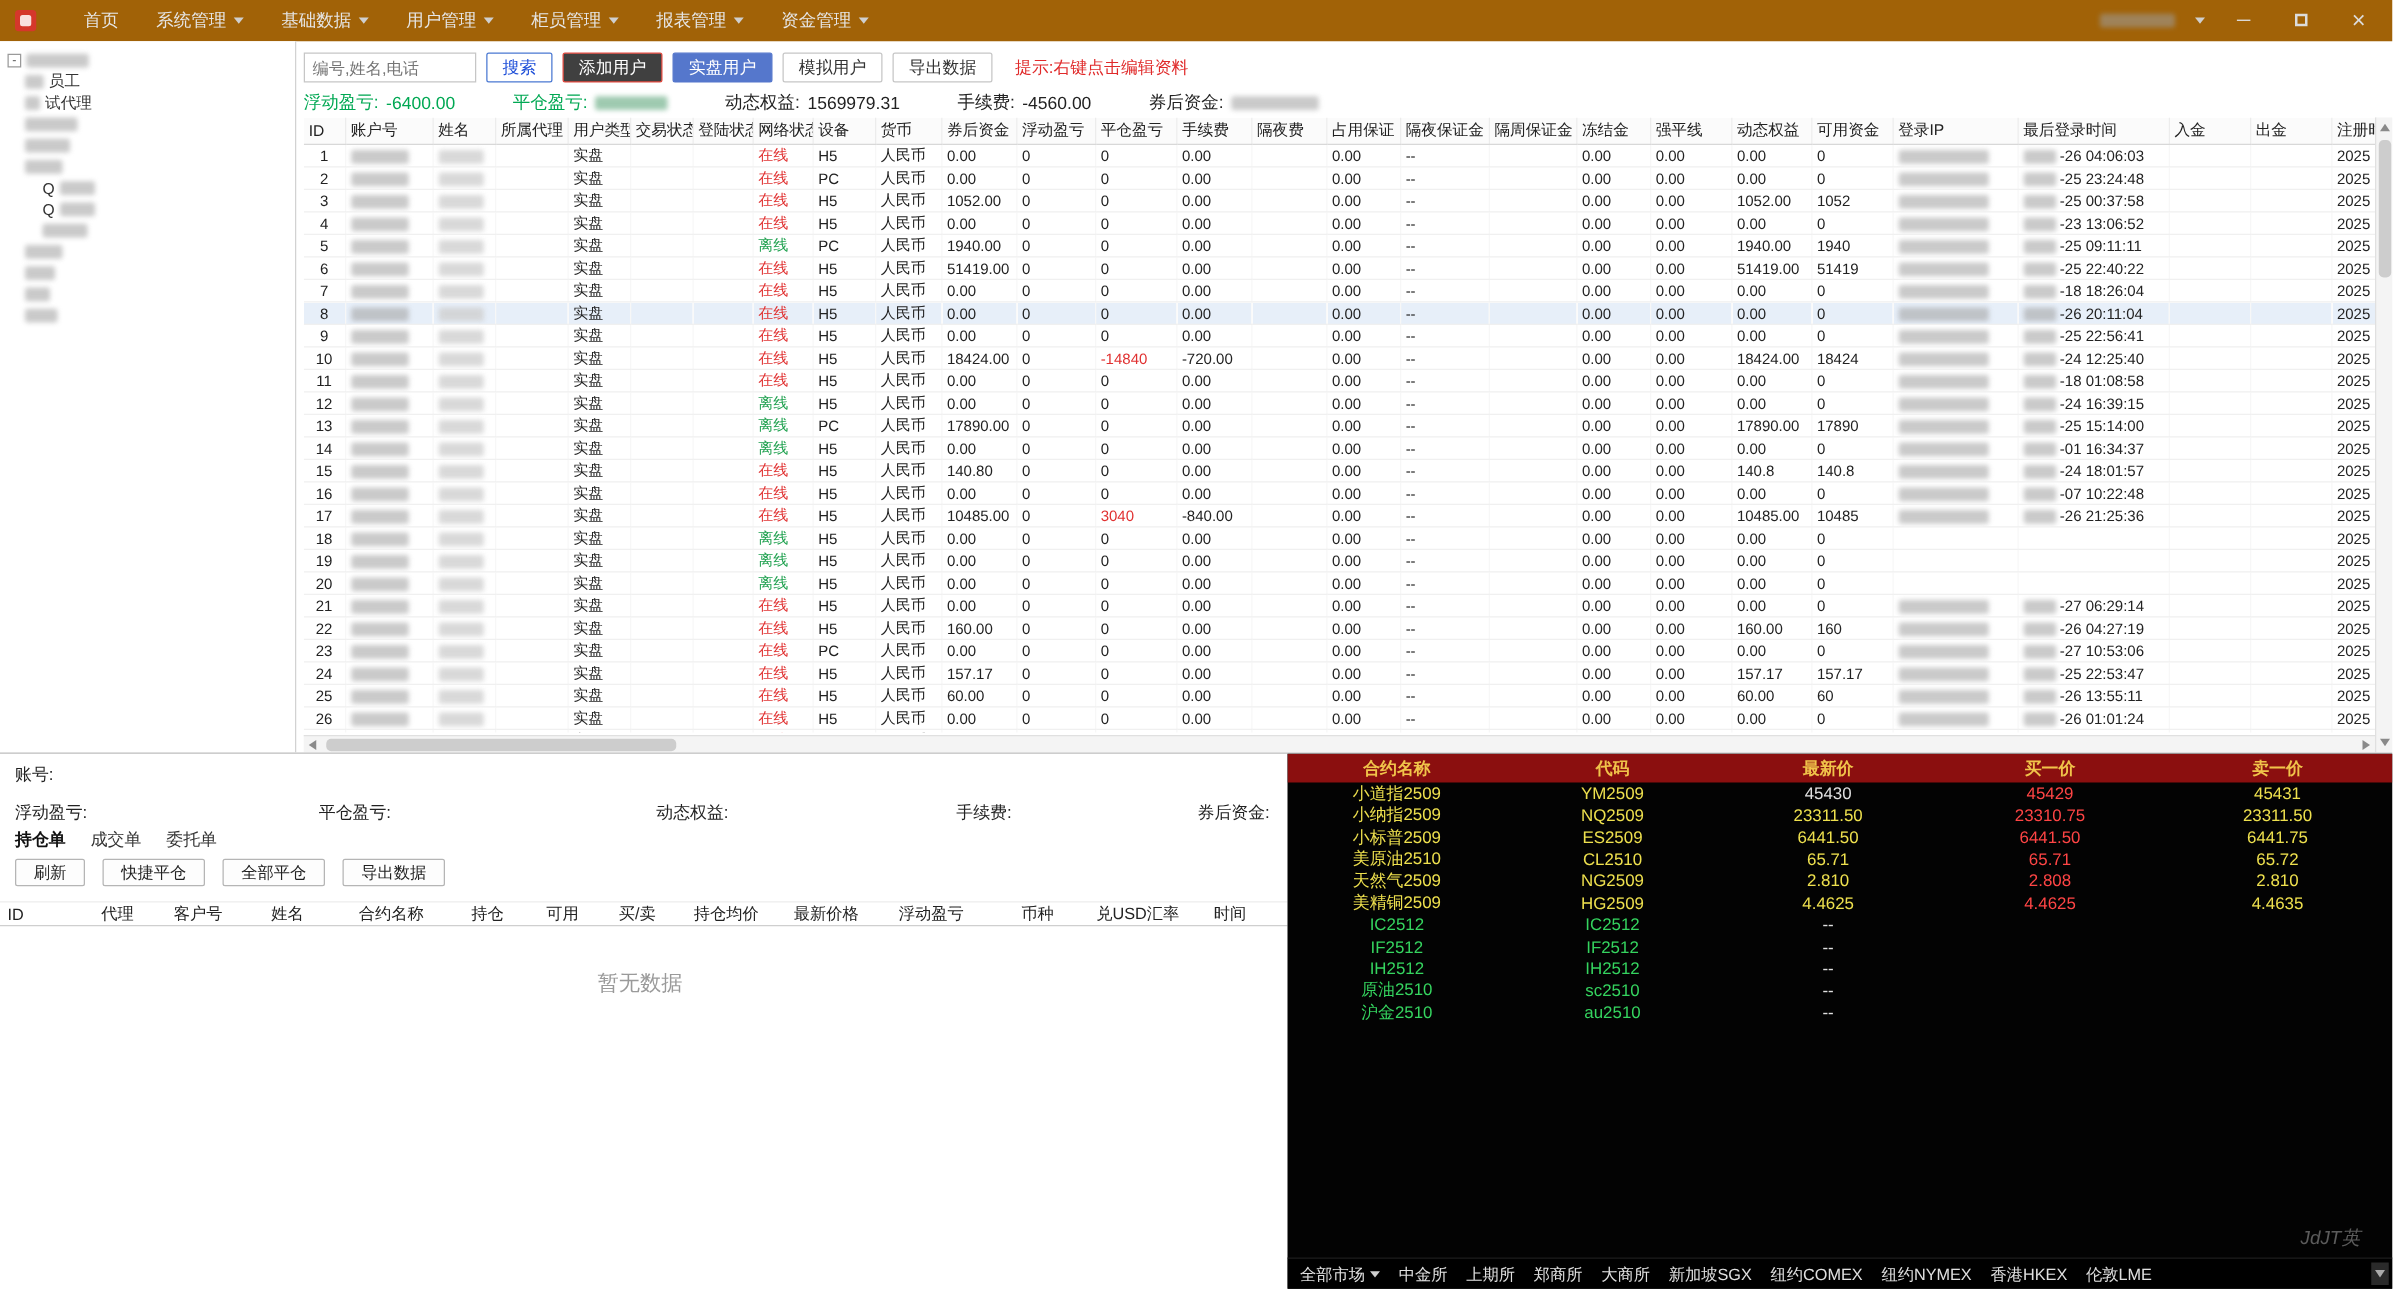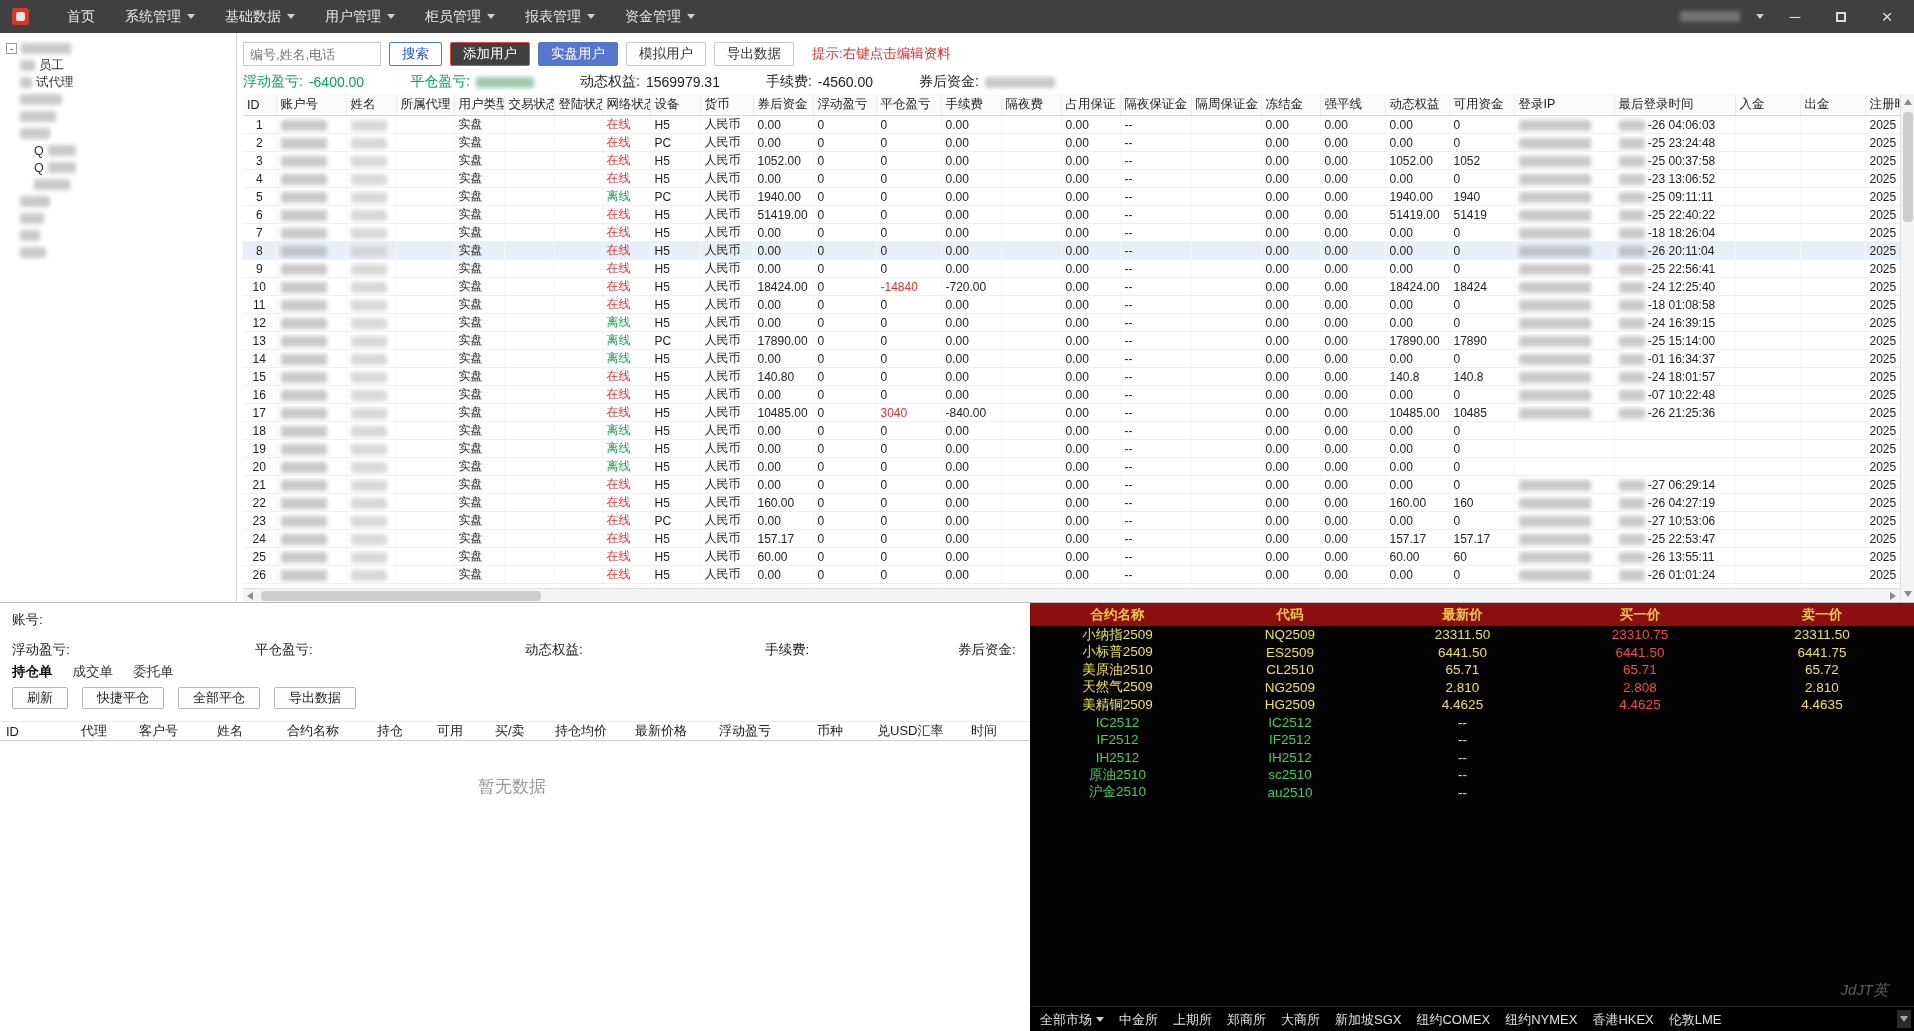--- a/index.html
+++ b/index.html
@@ -7,21 +7,21 @@
   body {
     width:1914px; height:1031px; overflow:hidden;
     font-family:"Liberation Sans", sans-serif;
     background:#ffffff; color:#222;
   }
   .app { position:relative; width:1914px; height:1031px; background:#fff; }
 
   
   .titlebar {
     position:absolute; top:0; left:0; width:1914px; height:33px;
-    background:#404040; display:flex; align-items:center; color:#e6e6e6;
+    background:#a16207; display:flex; align-items:center; color:#e6e6e6;
   }
   .app-icon { width:17px; height:17px; background:#d5372b; border-radius:3px; margin:0 10px 0 12px; position:relative; flex:0 0 auto; }
   .app-icon::after { content:""; position:absolute; left:4px; top:4px; right:4px; bottom:4px; background:rgba(255,255,255,.85); border-radius:2px; }
   .menus { display:flex; align-items:center; gap:30px; margin-left:28px; font-size:14px; }
   .menu-item { display:flex; align-items:center; gap:6px; cursor:default; white-space:nowrap; }
   .caret { width:0; height:0; border-left:4px solid transparent; border-right:4px solid transparent; border-top:5px solid #cfcfcf; }
   .tb-right { margin-left:auto; display:flex; align-items:center; gap:16px; padding-right:12px; }
   .winbtn { width:30px; text-align:center; color:#dcdcdc; font-size:15px; cursor:default; }
   .maxbox { width:10px; height:10px; border:2px solid #dcdcdc; display:inline-block; }
   .closebtn { font-size:19px; }
@@ -1132,20 +1132,27 @@
 
     <div class="quotes">
       <div class="q-head" id="q-head">
           <span class="q-cell" style="width: 175px;">合约名称</span>
           <span class="q-cell" style="width: 170px;">代码</span>
           <span class="q-cell" style="width: 175px;">最新价</span>
           <span class="q-cell" style="width: 180px;">买一价</span>
           <span class="q-cell" style="width: 184px;">卖一价</span>
         </div>
       <div id="q-rows">
+          <div class="q-row">
+            <span class="q-cell c-yellow" style="width: 175px;">小道指2509</span>
+            <span class="q-cell c-yellow" style="width: 170px;">YM2509</span>
+            <span class="q-cell c-white" style="width: 175px;">45430</span>
+            <span class="q-cell c-red" style="width: 180px;">45429</span>
+            <span class="q-cell c-yellow" style="width: 184px;">45431</span>
+          </div>
           <div class="q-row">
             <span class="q-cell c-yellow" style="width: 175px;">小纳指2509</span>
             <span class="q-cell c-yellow" style="width: 170px;">NQ2509</span>
             <span class="q-cell c-yellow" style="width: 175px;">23311.50</span>
             <span class="q-cell c-red" style="width: 180px;">23310.75</span>
             <span class="q-cell c-yellow" style="width: 184px;">23311.50</span>
           </div>
           <div class="q-row">
             <span class="q-cell c-yellow" style="width: 175px;">小标普2509</span>
             <span class="q-cell c-yellow" style="width: 170px;">ES2509</span>

